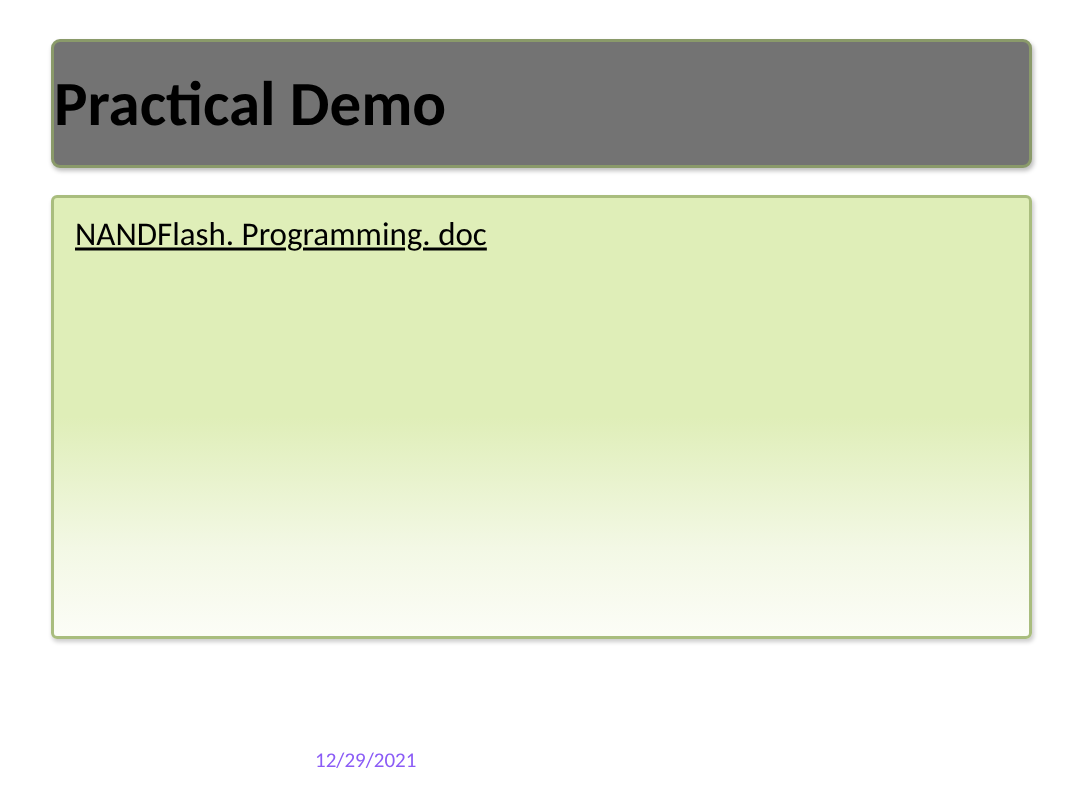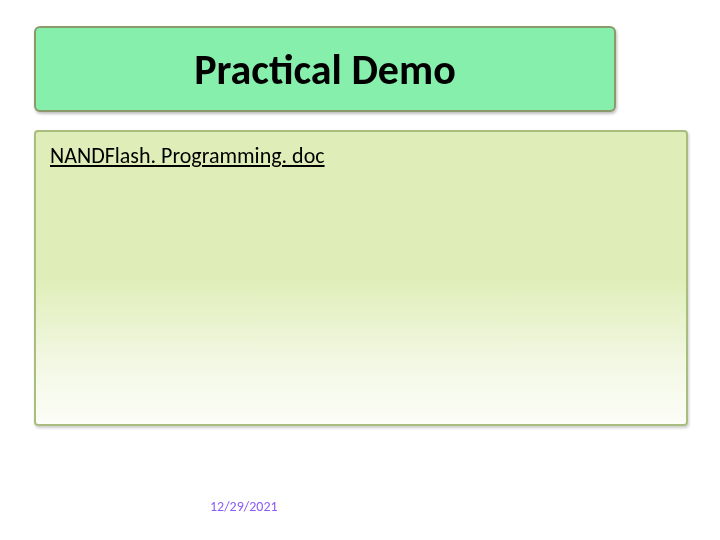--- a/index.html
+++ b/index.html
@@ -6,29 +6,28 @@
   html, body { width: 720px; height: 540px; }
   body {
     background: #ffffff;
     font-family: Calibri, "Segoe UI", Arial, sans-serif;
     position: relative;
   }
   .title-box {
     position: absolute;
     left: 34px;
     top: 26px;
-    width: 582px;
+    width: 654px;
     height: 86px;
-    background: #86efac;
+    background: #737373;
     border: 2px solid #8a9a6a;
     border-radius: 6px;
     box-shadow: 1px 2px 3px rgba(0,0,0,0.25);
     display: flex;
     align-items: center;
-    justify-content: center;
   }
   .title-text {
     font-size: 42px;
     font-weight: 700;
     color: #000;
     letter-spacing: 0px;
   }
   .content-box {
     position: absolute;
     left: 34px;

